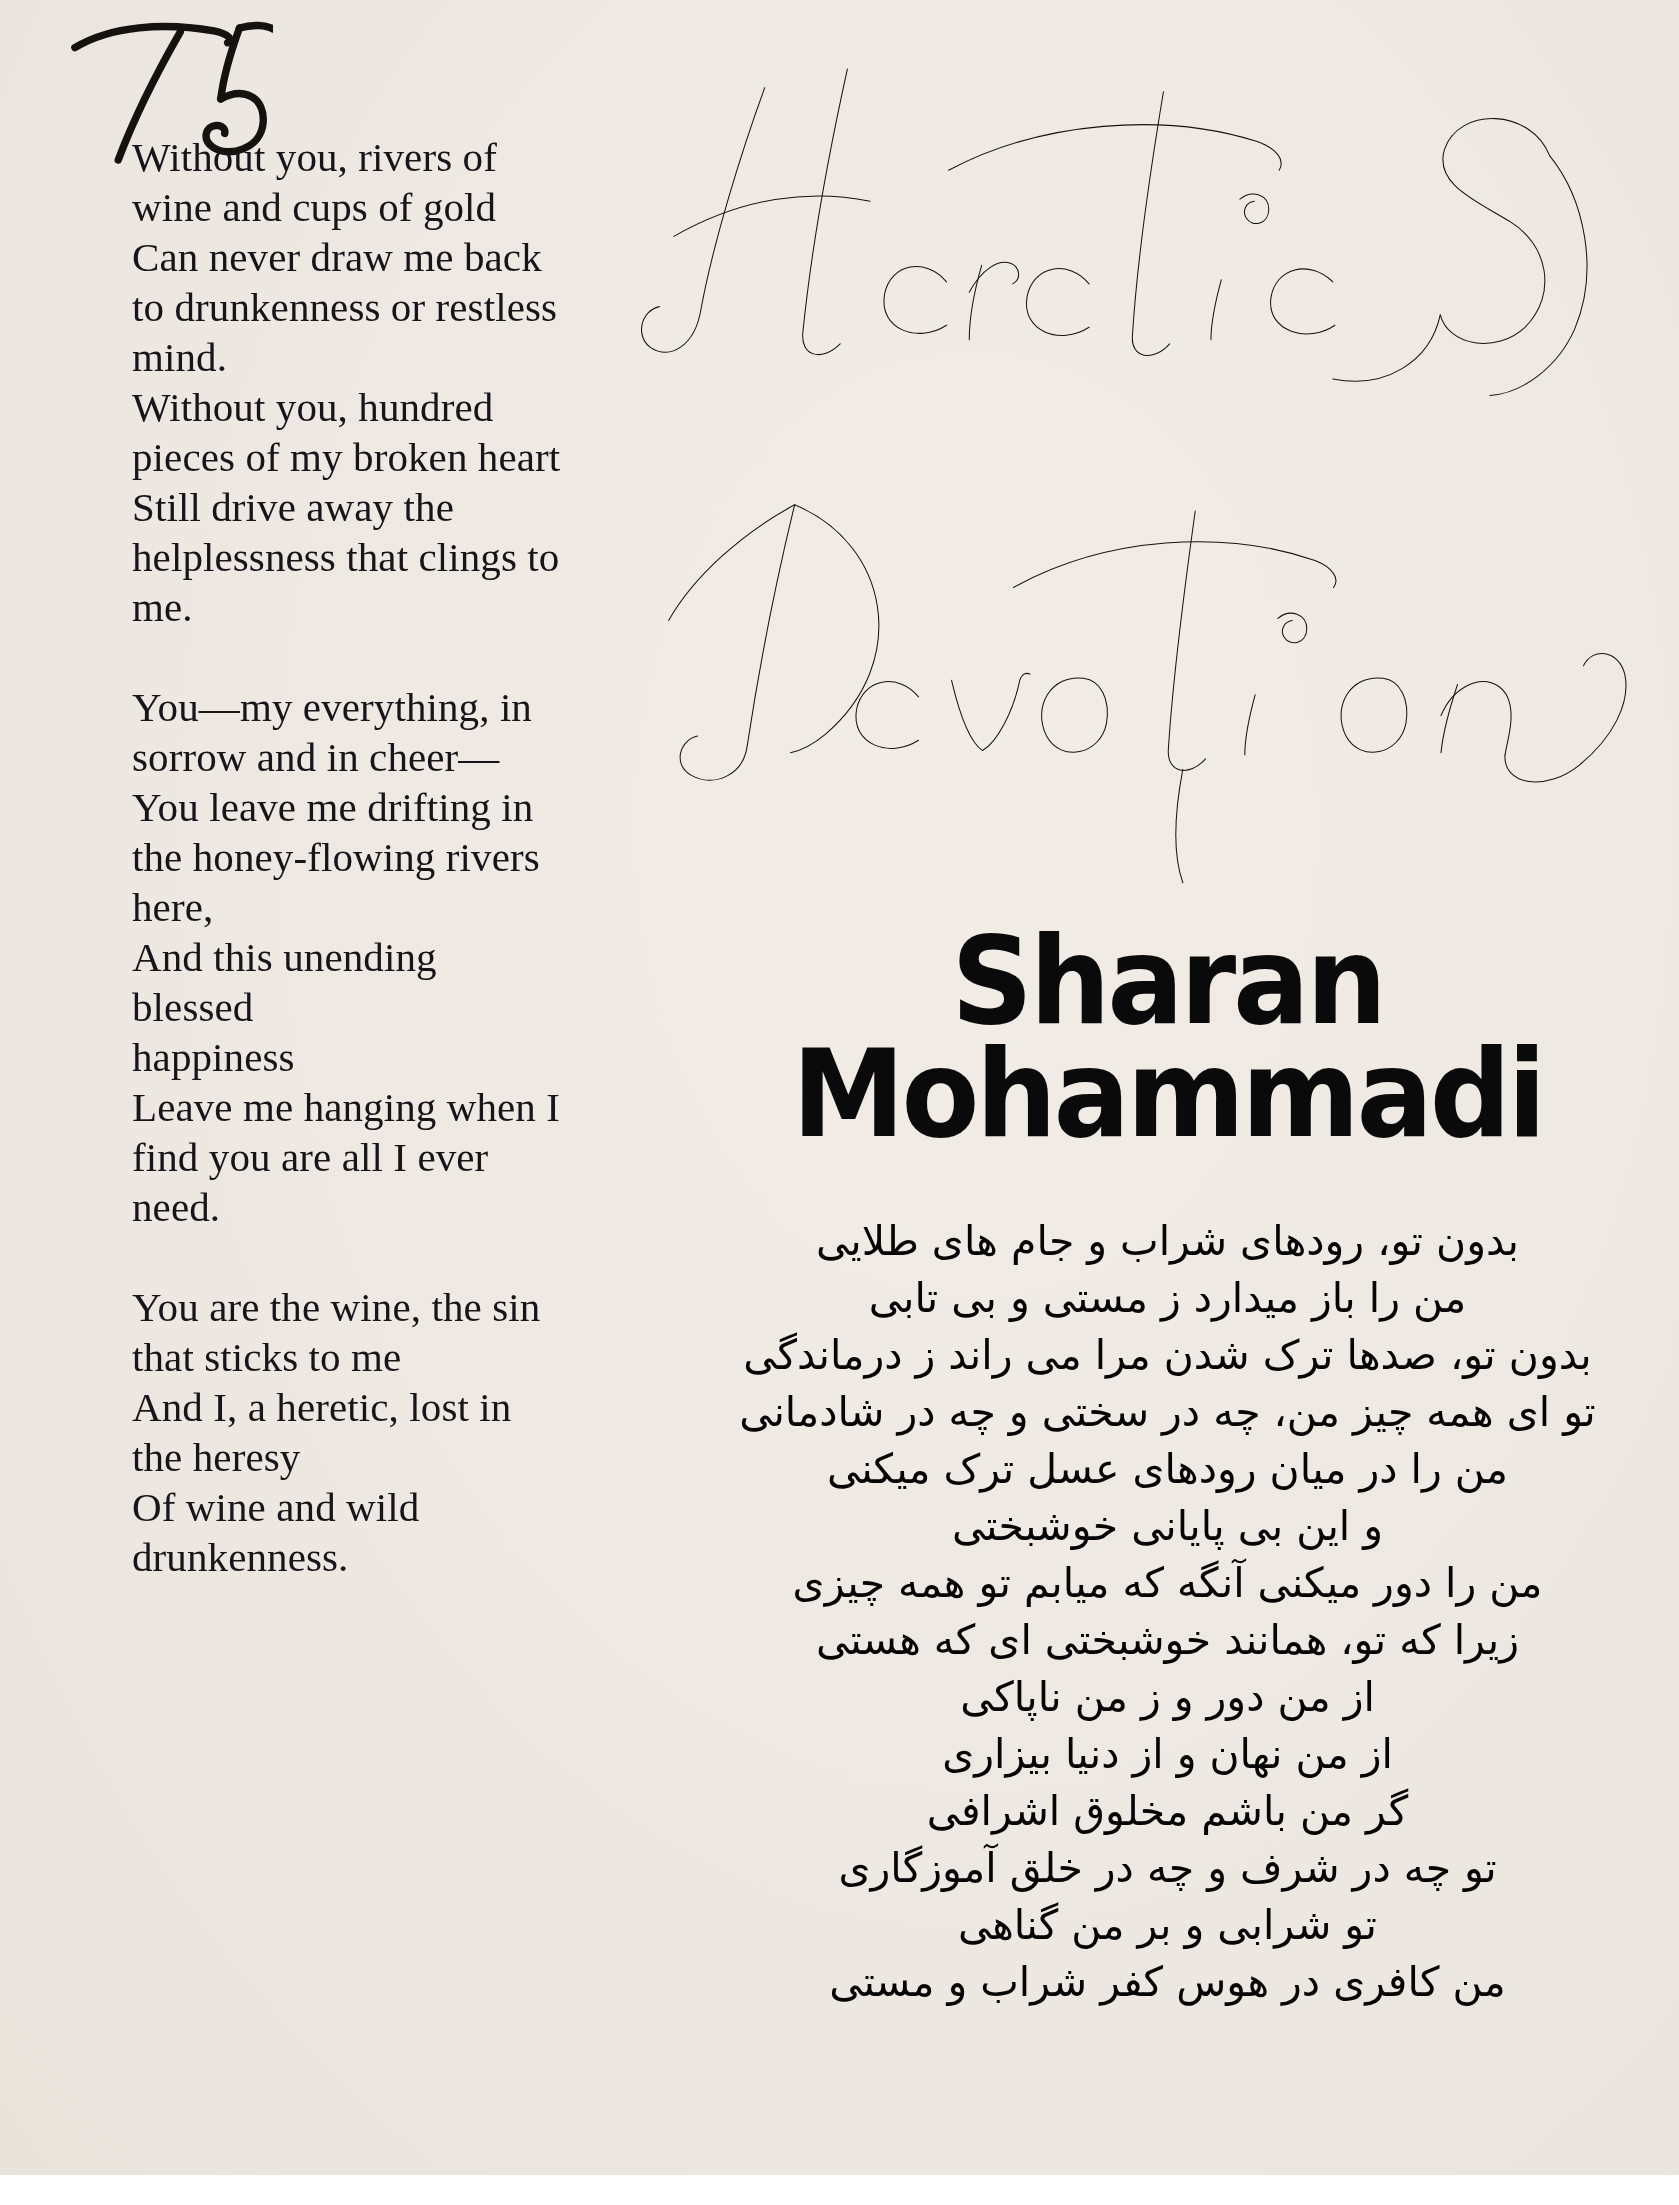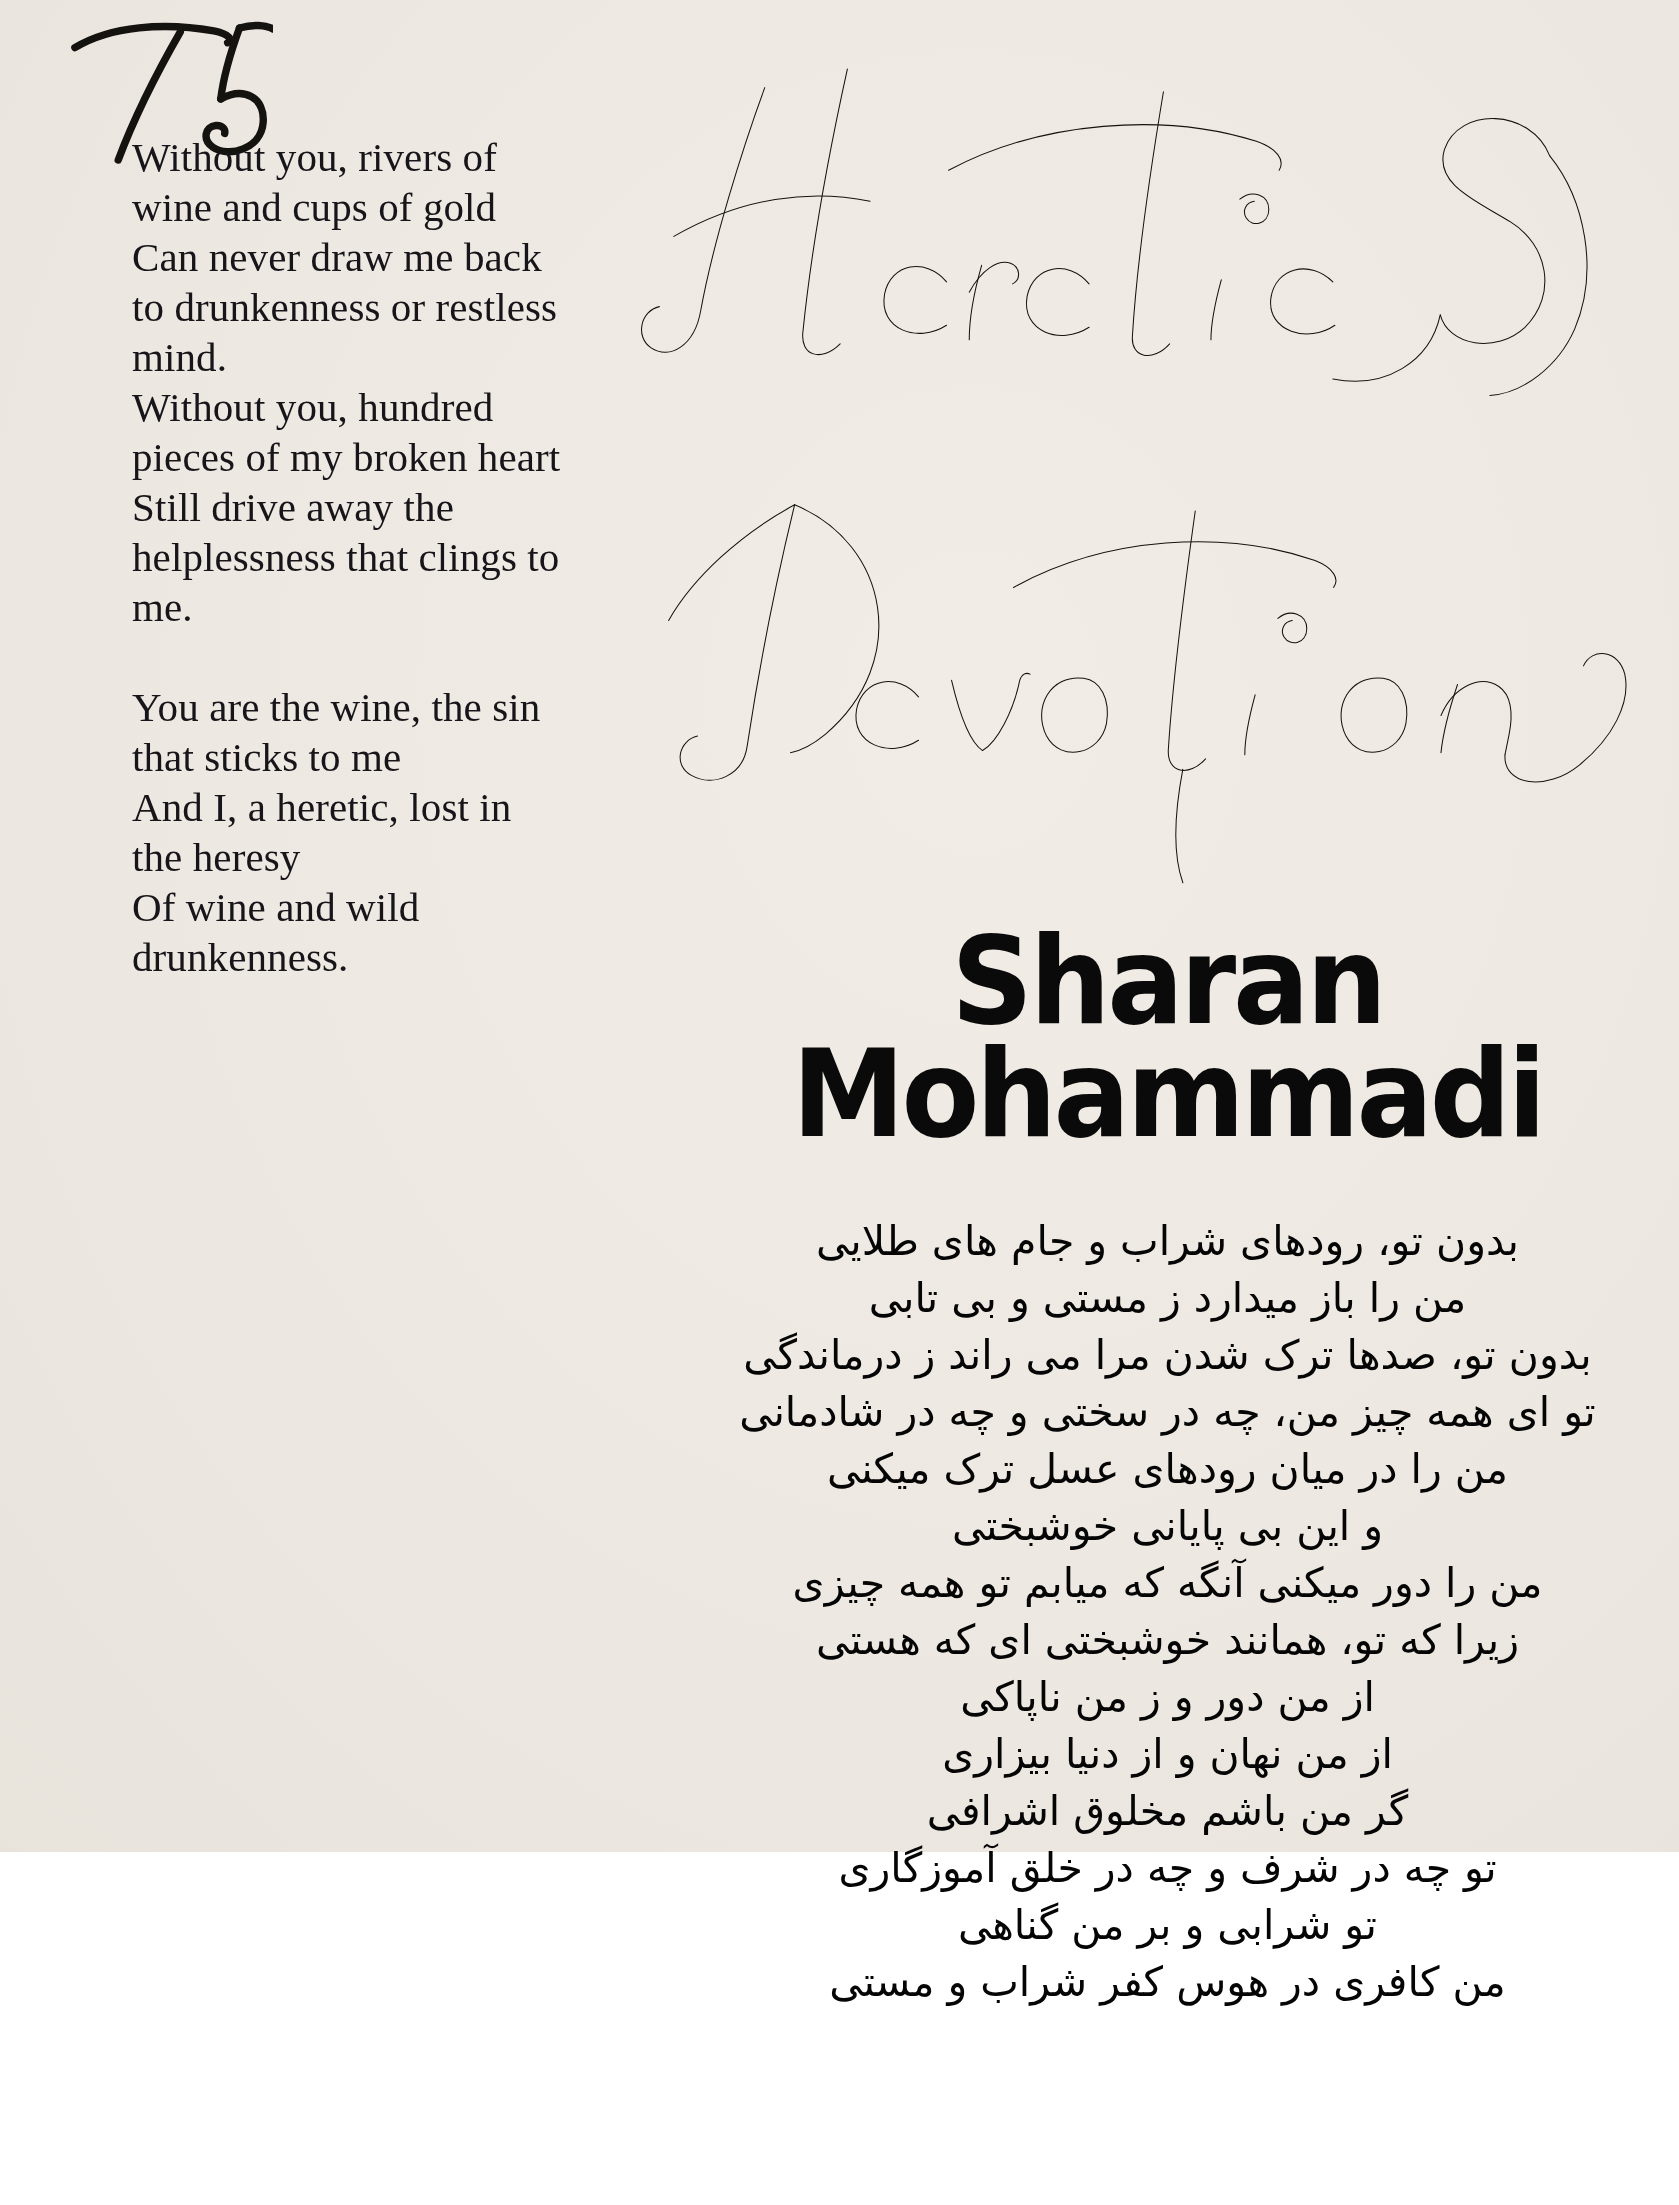--- a/index.html
+++ b/index.html
@@ -8,21 +8,21 @@
   }
   body {
     width: 1680px;
     height: 2205px;
     overflow: hidden;
     font-family: "Liberation Serif", serif;
   }
   .page {
     position: relative;
     width: 1680px;
-    height: 1852px;
+    height: 2175px;
     background: radial-gradient(ellipse at 58% 38%, #f1ede6 0%, #ede8e1 55%, #e8e3db 100%);
     color: #1a181b;
   }
 
   
   .pagenum {
     position: absolute;
     left: 66px;
     top: 11.4px;
     width: 207px;
@@ -122,20 +122,30 @@
     <p>Without you, rivers of
 wine and cups of gold
 Can never draw me back
 to drunkenness or restless
 mind.
 Without you, hundred
 pieces of my broken heart
 Still drive away the
 helplessness that clings to
 me.</p>
+    <p>You—my everything, in
+sorrow and in cheer—
+You leave me drifting in
+the honey-flowing rivers
+here,
+And this unending blessed
+happiness
+Leave me hanging when I
+find you are all I ever
+need.</p>
     <p>You are the wine, the sin
 that sticks to me
 And I, a heretic, lost in
 the heresy
 Of wine and wild
 drunkenness.</p>
   </div>
 
   <svg class="lettering lettering-heretics stroke" viewBox="0 0 1055 395" role="img" aria-label="Heretics">
 

